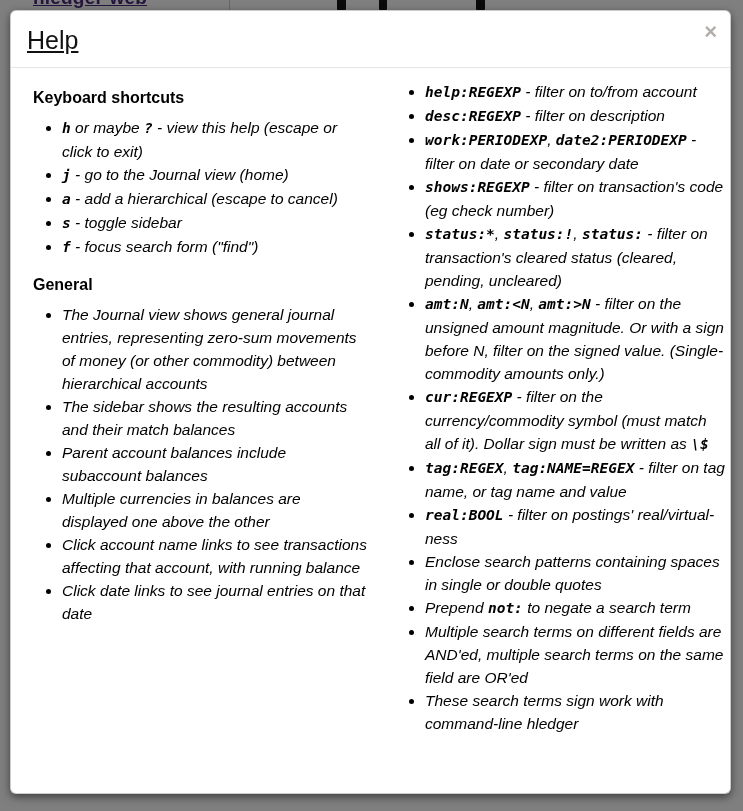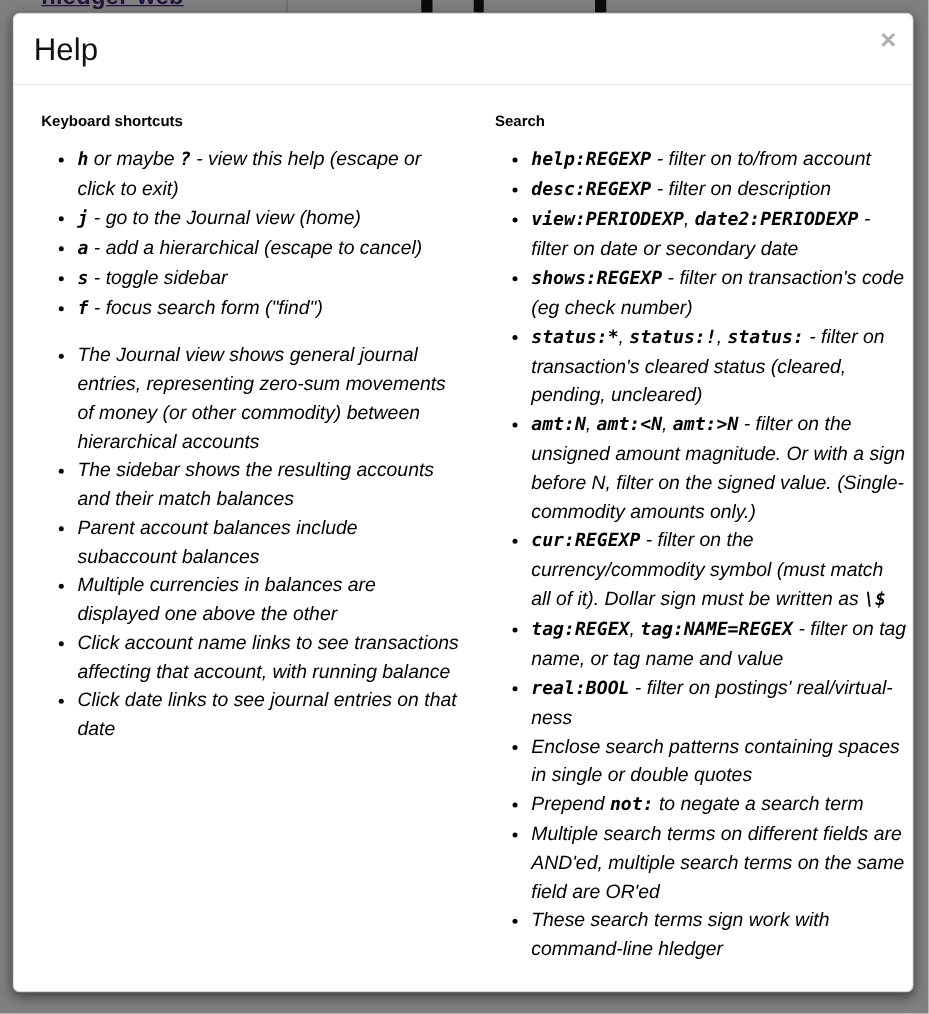--- a/index.html
+++ b/index.html
@@ -28,37 +28,37 @@
     background:#fff;border:1px solid rgba(0,0,0,.2);border-radius:6px;
     box-shadow:0 3px 9px rgba(0,0,0,.5);
     box-sizing:border-box;overflow:hidden;
   }
   .modal-header{
     position:relative;
     padding:13px 16px 11px 16px;
     border-bottom:1px solid #e5e5e5;
   }
   .modal-title{
-    margin:0;font-size:25px;font-weight:400;color:#111;line-height:32px;
+    margin:0;font-size:25px;font-weight:400;color:#111;line-height:32px;text-decoration:underline;
   }
   .close{
     position:absolute;top:10px;right:13px;
     background:none;border:0;padding:0;cursor:pointer;
     font-size:22px;font-weight:bold;color:#b4aeab;line-height:1;
     font-family:"Liberation Sans",sans-serif;
   }
   .modal-body{
     display:flex;align-items:flex-start;
     padding:12px 0 0 0;
   }
   .col{box-sizing:border-box;font-size:15.5px;line-height:23px;color:#000;}
   .col-left{width:371px;padding:0 14px 0 22px;}
   .col-right{width:350px;padding:0 5px 0 15px;}
   .col h3{
-    font-size:12px;font-weight:bold;color:#000;
+    font-size:16px;font-weight:bold;color:#000;
     margin:8px 0 9px 0;line-height:19px;
   }
   .col h3.following{margin-top:16px;}
   .col ul{margin:0 0 14px 0;padding:0 0 0 29px;list-style:disc;font-style:italic;}
   .col li{margin:0;padding:0;}
   .code{
     font-family:"DejaVu Sans Mono","Liberation Mono",monospace;
     font-weight:bold;font-size:14.5px;
   }
 </style>
@@ -83,35 +83,35 @@
   <div class="modal-body">
     <div class="col col-left">
         <h3>Keyboard shortcuts</h3>
         <ul>
           <li><span class="code">h</span><span> or maybe </span><span class="code">?</span><span> - view this help (escape or click to exit)</span></li>
           <li><span class="code">j</span><span> - go to the Journal view (home)</span></li>
           <li><span class="code">a</span><span> - add a hierarchical (escape to cancel)</span></li>
           <li><span class="code">s</span><span> - toggle sidebar</span></li>
           <li><span class="code">f</span><span> - focus search form ("find")</span></li>
         </ul>
+        <h3 class="following">General</h3>
         <ul>
           <li><span>The Journal view shows general journal entries, representing zero-sum movements of money (or other commodity) between hierarchical accounts</span></li>
           <li><span>The sidebar shows the resulting accounts and their match balances</span></li>
           <li><span>Parent account balances include subaccount balances</span></li>
           <li><span>Multiple currencies in balances are displayed one above the other</span></li>
           <li><span>Click account name links to see transactions affecting that account, with running balance</span></li>
           <li><span>Click date links to see journal entries on that date</span></li>
         </ul>
       </div>
     <div class="col col-right">
-        <h3>Search</h3>
         <ul>
           <li><span class="code">help:REGEXP</span><span> - filter on to/from account</span></li>
           <li><span class="code">desc:REGEXP</span><span> - filter on description</span></li>
-          <li><span class="code">view:PERIODEXP</span><span>, </span><span class="code">date2:PERIODEXP</span><span> - filter on date or secondary date</span></li>
+          <li><span class="code">work:PERIODEXP</span><span>, </span><span class="code">date2:PERIODEXP</span><span> - filter on date or secondary date</span></li>
           <li><span class="code">shows:REGEXP</span><span> - filter on transaction's code (eg check number)</span></li>
           <li><span class="code">status:*</span><span>, </span><span class="code">status:!</span><span>, </span><span class="code">status:</span><span> - filter on transaction's cleared status (cleared, pending, uncleared)</span></li>
           <li><span class="code">amt:N</span><span>, </span><span class="code">amt:&lt;N</span><span>, </span><span class="code">amt:&gt;N</span><span> - filter on the unsigned amount magnitude. Or with a sign before N, filter on the signed value. (Single-commodity amounts only.)</span></li>
           <li><span class="code">cur:REGEXP</span><span> - filter on the currency/commodity symbol (must match all of it). Dollar sign must be written as </span><span class="code">\$</span></li>
           <li><span class="code">tag:REGEX</span><span>, </span><span class="code">tag:NAME=REGEX</span><span> - filter on tag name, or tag name and value</span></li>
           <li><span class="code">real:BOOL</span><span> - filter on postings' real/virtual-ness</span></li>
           <li><span>Enclose search patterns containing spaces in single or double quotes</span></li>
           <li><span>Prepend </span><span class="code">not:</span><span> to negate a search term</span></li>
           <li><span>Multiple search terms on different fields are AND'ed, multiple search terms on the same field are OR'ed</span></li>
           <li><span>These search terms sign work with command-line hledger</span></li>

